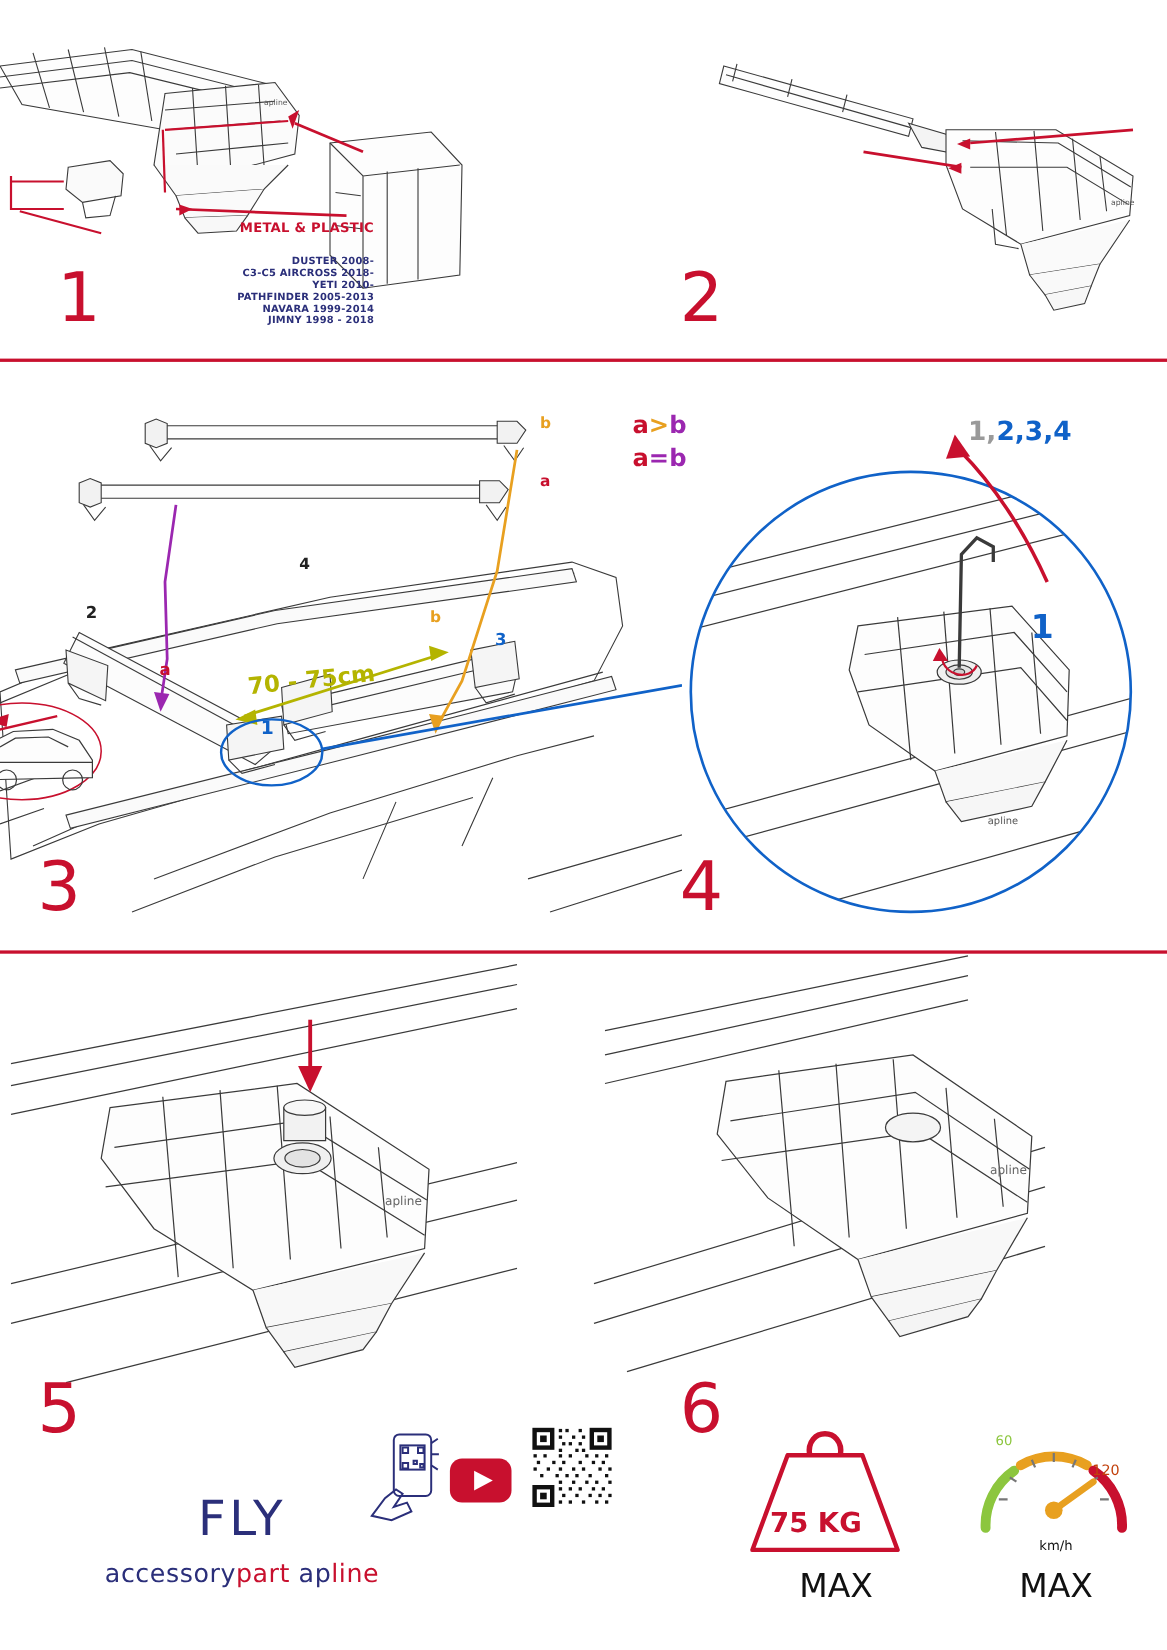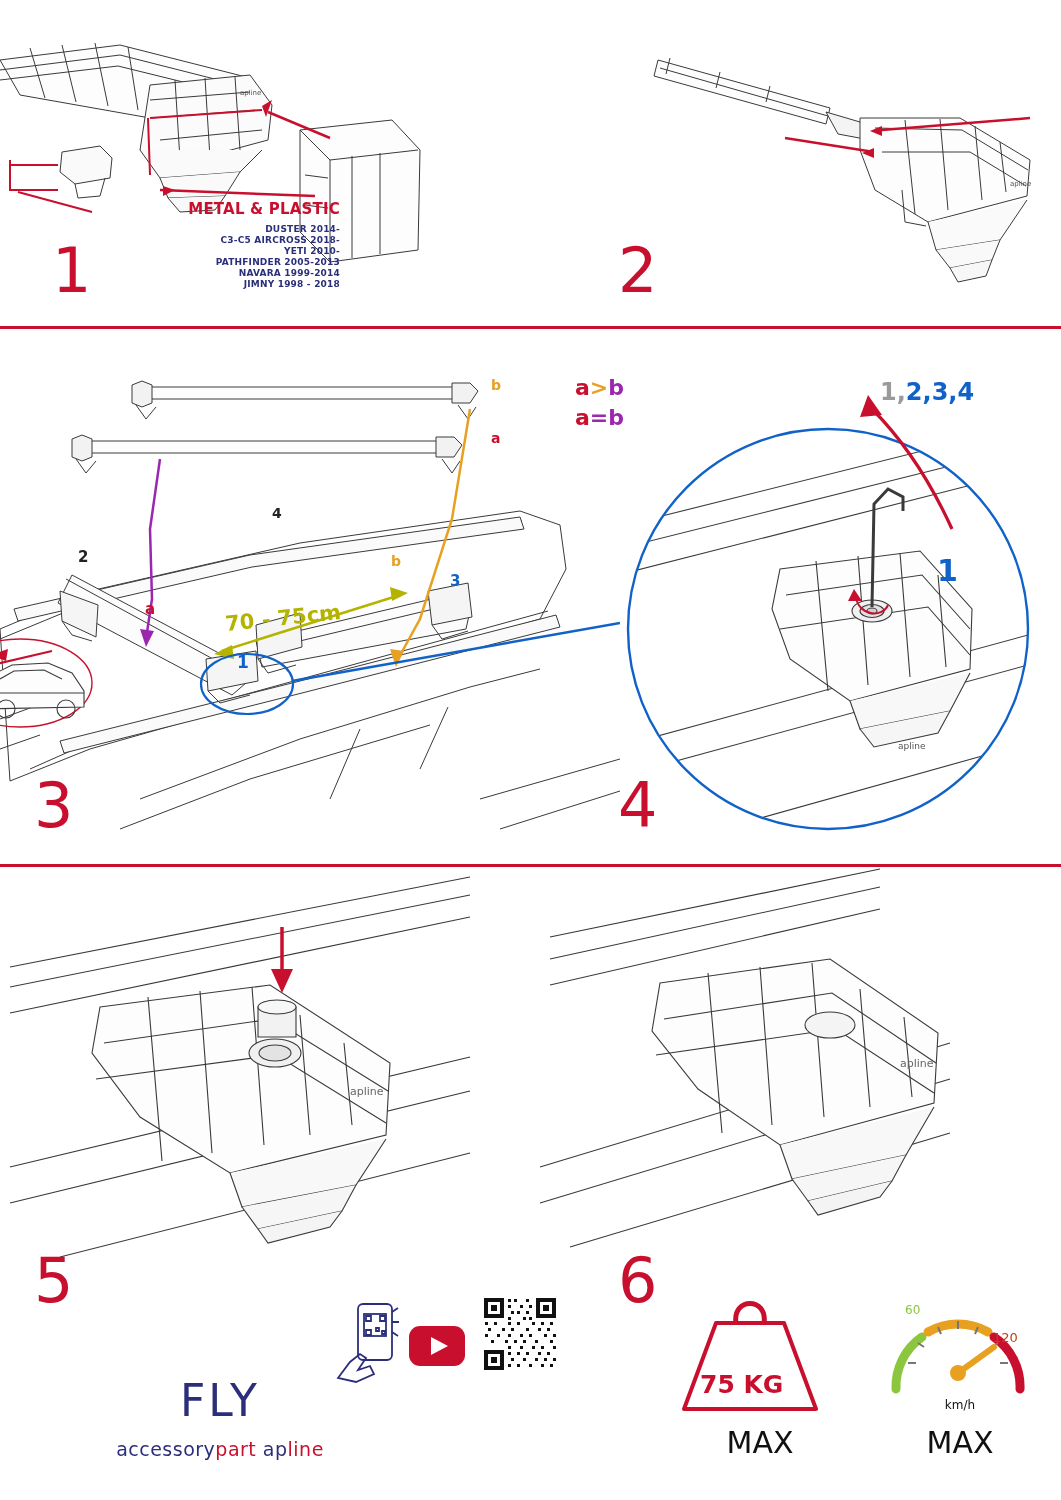--- a/index.html
+++ b/index.html
@@ -55,22 +55,22 @@
     text-align: right;
     font-family: "DejaVu Sans", sans-serif;
     font-size: 9px;
     line-height: 1.22;
     color: #2b2f7a;
     font-weight: bold;
     letter-spacing: 0.2px;
   }
   .compat-title {
     color: #c8102e;
-    font-size: 15px;
-    margin-bottom: 6px;
+    font-size: 12px;
+    margin-bottom: 18px;
   }
 
   
   .p2 { left: 530px; top: 0; width: 531px; height: 326px; }
 
   
   .p3 { left: 0; top: 329px; width: 620px; height: 407px; text-align: center; }
   .ab-legend {
     position: absolute;
     left: 575px;
@@ -133,26 +133,25 @@
     top: 1355px;
     width: 320px;
     text-align: center;
   }
   .brand-fly {
     font-family: "DejaVu Sans", sans-serif;
     font-size: 44px;
     letter-spacing: 3px;
     color: #2b2f7a;
     font-weight: 400;
-    margin-top: 20px;
   }
   .brand-sub {
     margin-top: 12px;
     font-family: "DejaVu Sans", sans-serif;
-    font-size: 19px;
+    font-size: 23px;
     letter-spacing: 0.5px;
   }
   .brand-sub .accessory { color: #2b2f7a; }
   .brand-sub .part { color: #c8102e; }
   .brand-sub .ap { color: #2b2f7a; }
   .brand-sub .line { color: #c8102e; }
 
   
   .p6 { left: 530px; top: 867px; width: 531px; height: 633px; }
   .weight-label {
@@ -263,21 +262,21 @@
         <path d="M315 196 L160 190"></path>
       </g>
       <path d="M262 106 L272 100 L266 117 Z" fill="#c8102e"></path>
       <path d="M163 186 L175 190 L163 196 Z" fill="#c8102e"></path>
 
       <text x="240" y="95" font-family="DejaVu Sans, sans-serif" font-size="7" fill="#555">apline</text>
     </svg>
 
     <div class="compat-list">
       <div class="compat-title">METAL &amp; PLASTIC</div>
-      <div>DUSTER 2014-</div>
+      <div>DUSTER 2008-</div>
       <div>C3-C5 AIRCROSS 2018-</div>
       <div>YETI 2010-</div>
       <div>PATHFINDER 2005-2013</div>
       <div>NAVARA 1999-2014</div>
       <div>JIMNY 1998 - 2018</div>
     </div>
   </div>
   <div class="step-num step-1">1</div>
 
   <div class="panel p2">

